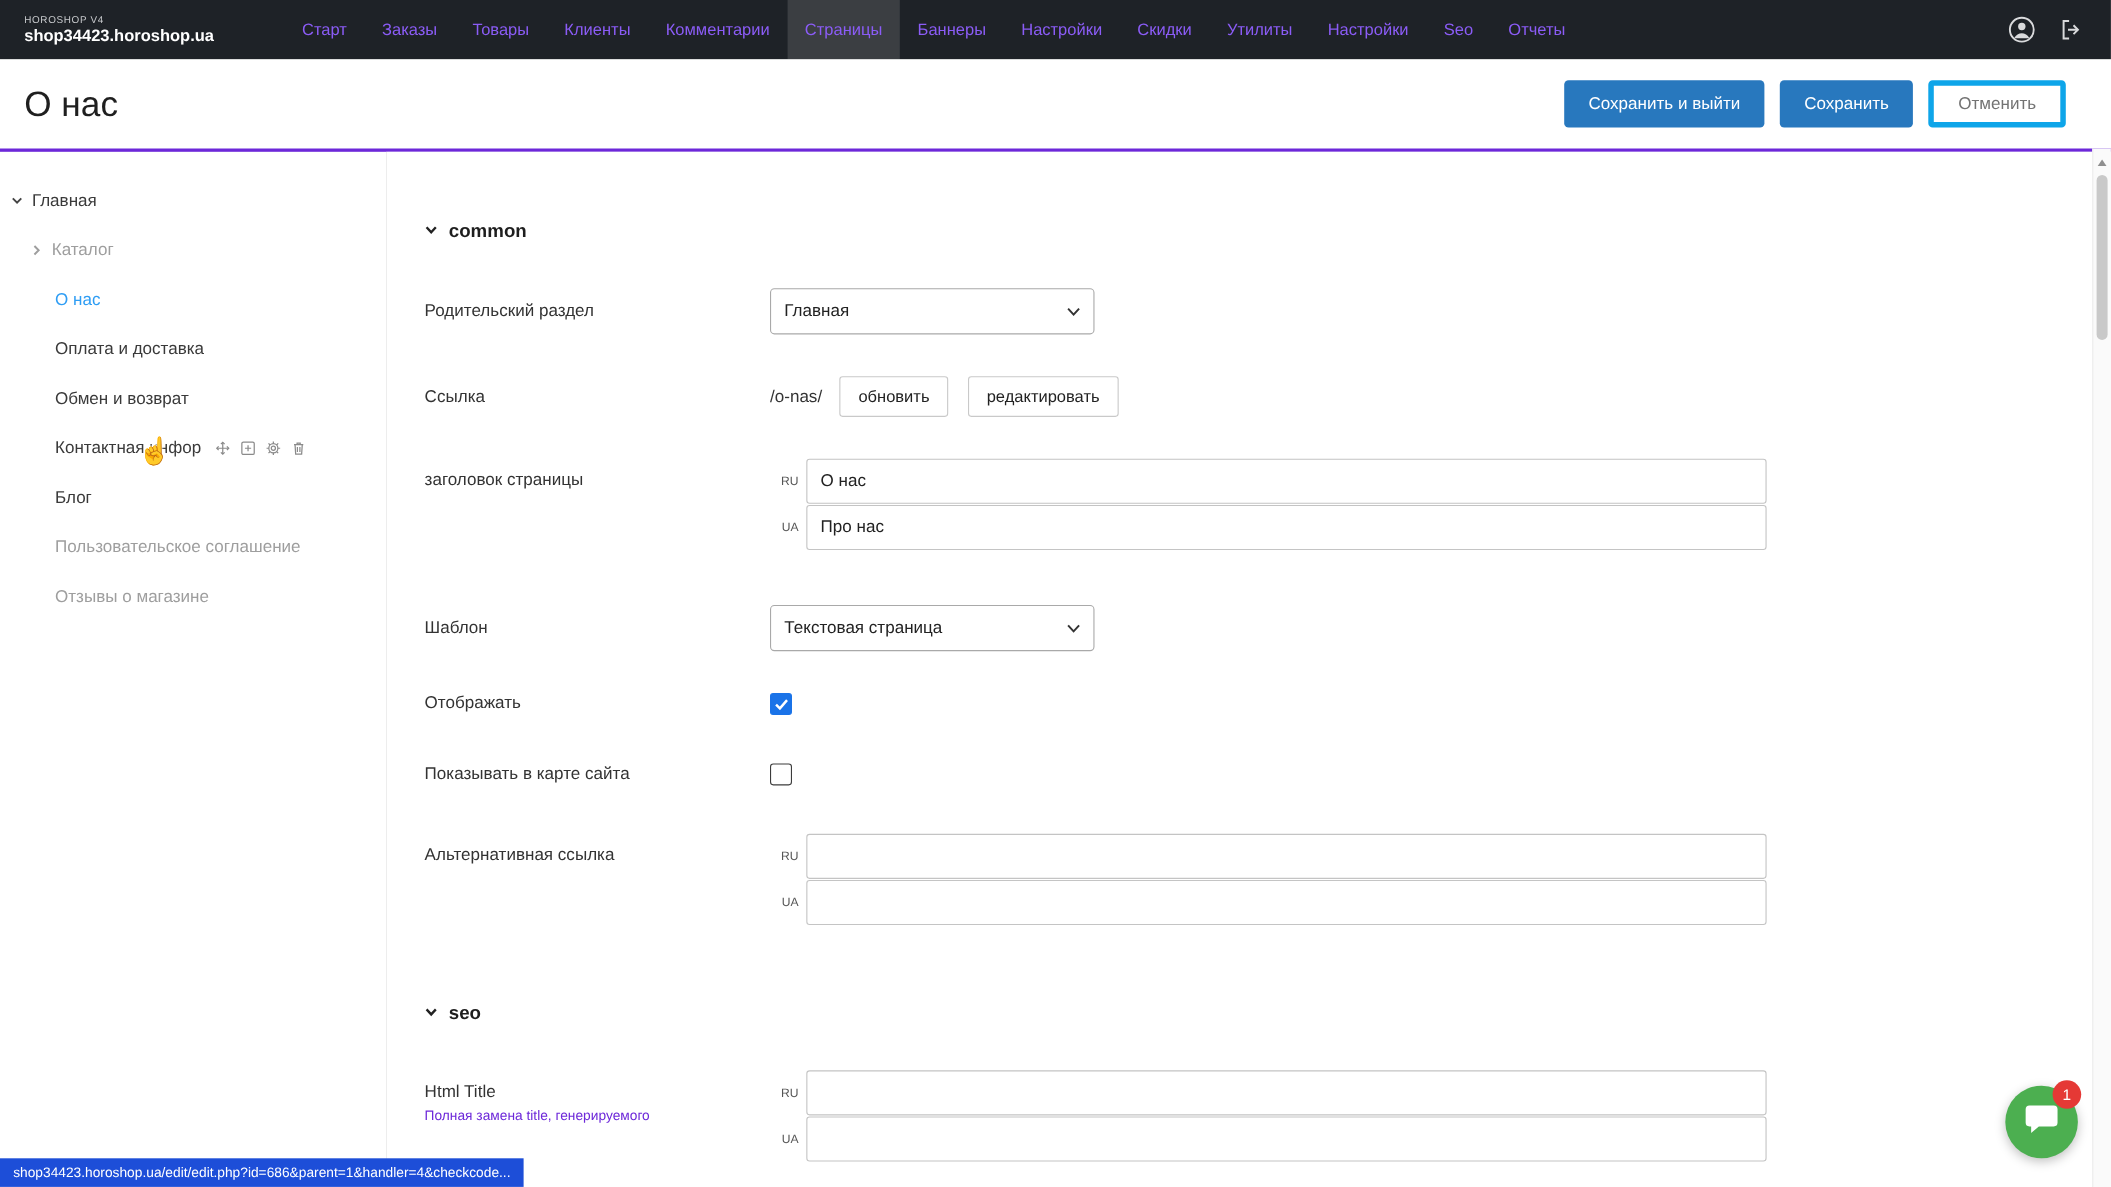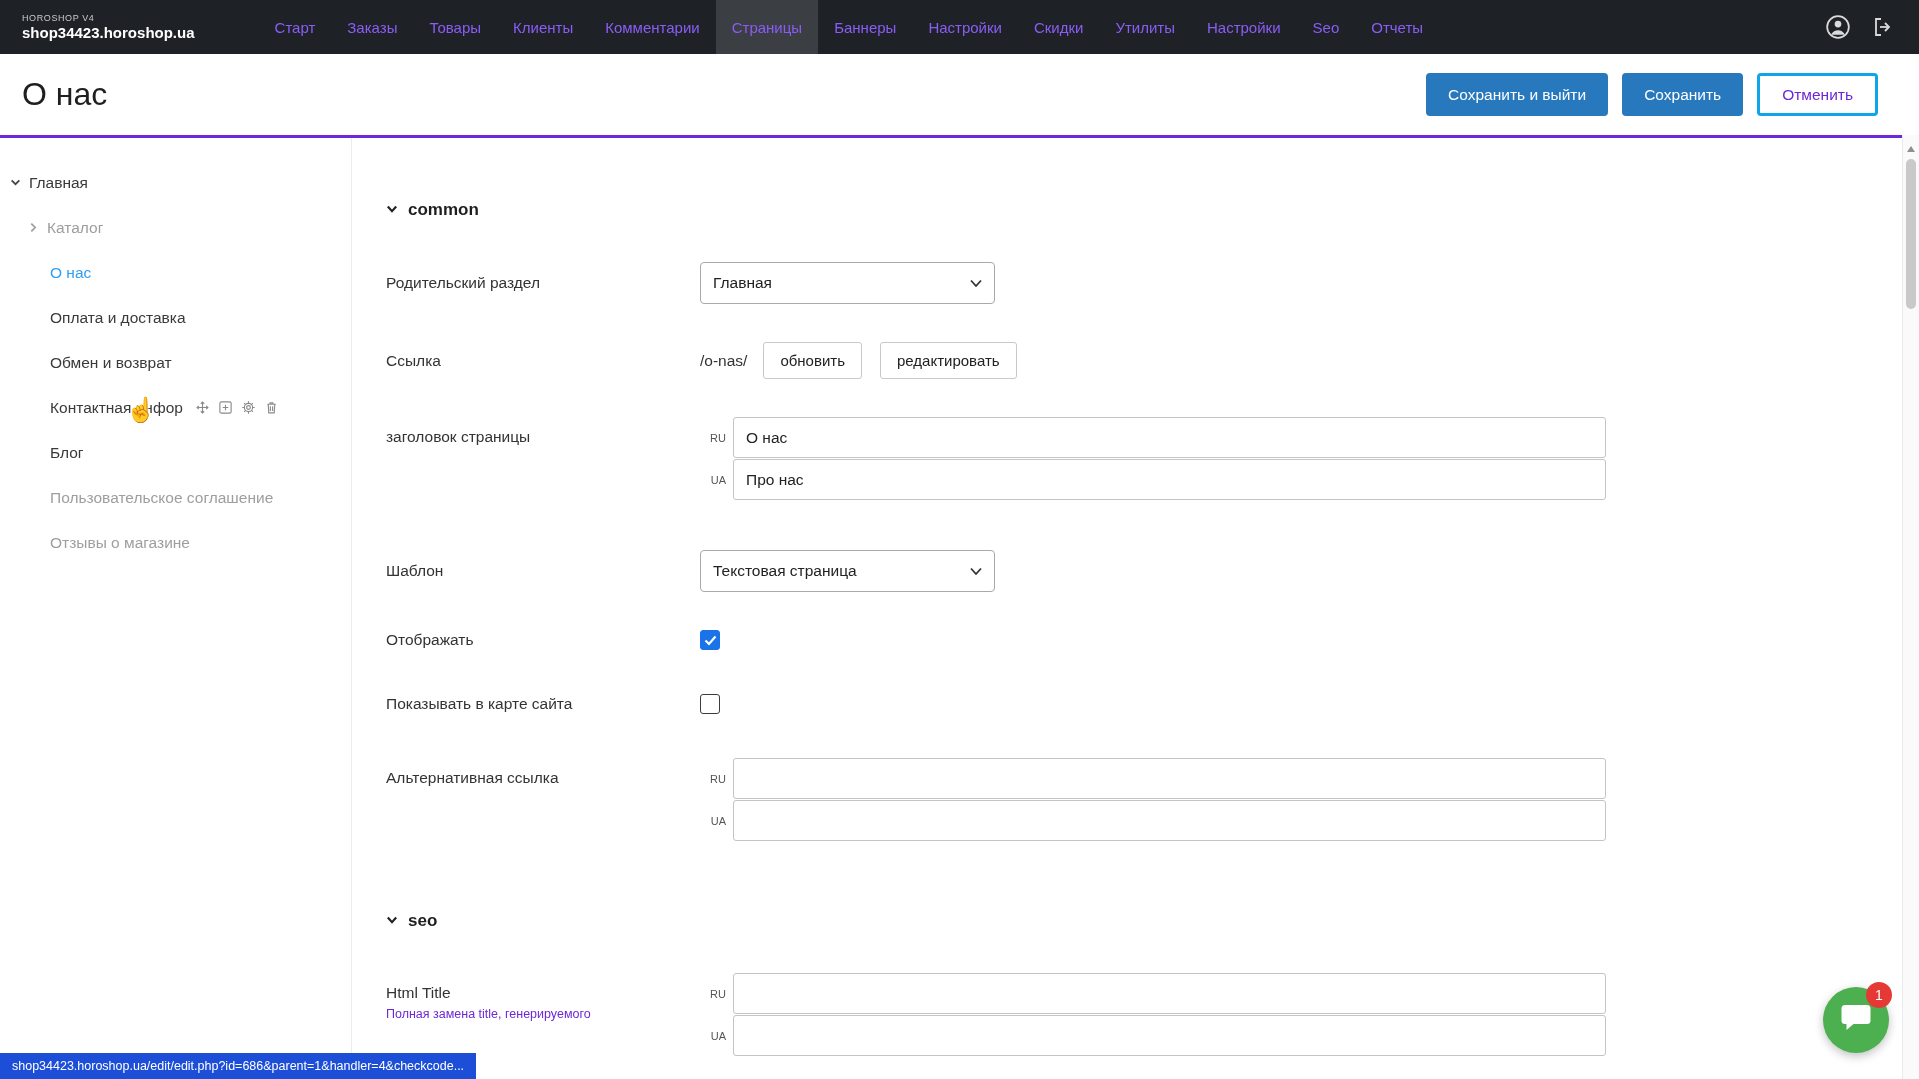--- a/index.html
+++ b/index.html
@@ -19,21 +19,21 @@
   .menu-item.active { background:rgba(255,255,255,.13); }
   .topbar-icons { margin-left:auto; display:flex; align-items:center; gap:20px; padding-right:24px; }
   .topbar-icons .icon { cursor:pointer; display:flex; }
 
   
   .page-header { height:81px; display:flex; align-items:center; padding:0 41px 0 22px; background:#fff; }
   .page-title { font-size:32px; color:#1f1f1f; font-weight:400; }
   .header-buttons { margin-left:auto; display:flex; gap:14px; }
   .btn { height:43px; padding:0 22px; font-size:15.5px; border-radius:4px; cursor:pointer; font-family:inherit; }
   .btn-primary { background:#2878be; color:#fff; border:none; }
-  .btn-secondary { background:#fff; color:#6d28d9; border:3px solid #0ea5e9; }
+  .btn-secondary { background:#fff; color:#737373; border:5px solid #0ea5e9; }
 
   
   .main { display:flex; height:1061px; border-top:3px solid #6d28d9; }
 
   
   .sidebar { width:352px; flex-shrink:0; border-right:1px solid #ececec; padding-top:22px; position:relative; }
   .tree-item { height:45px; display:flex; align-items:center; font-size:15.5px; color:#3a3a3a; cursor:pointer; }
   .tree-item .chev { display:flex; margin-right:8px; }
   .ind-root { padding-left:10px; }
   .ind-chev { padding-left:28px; }

